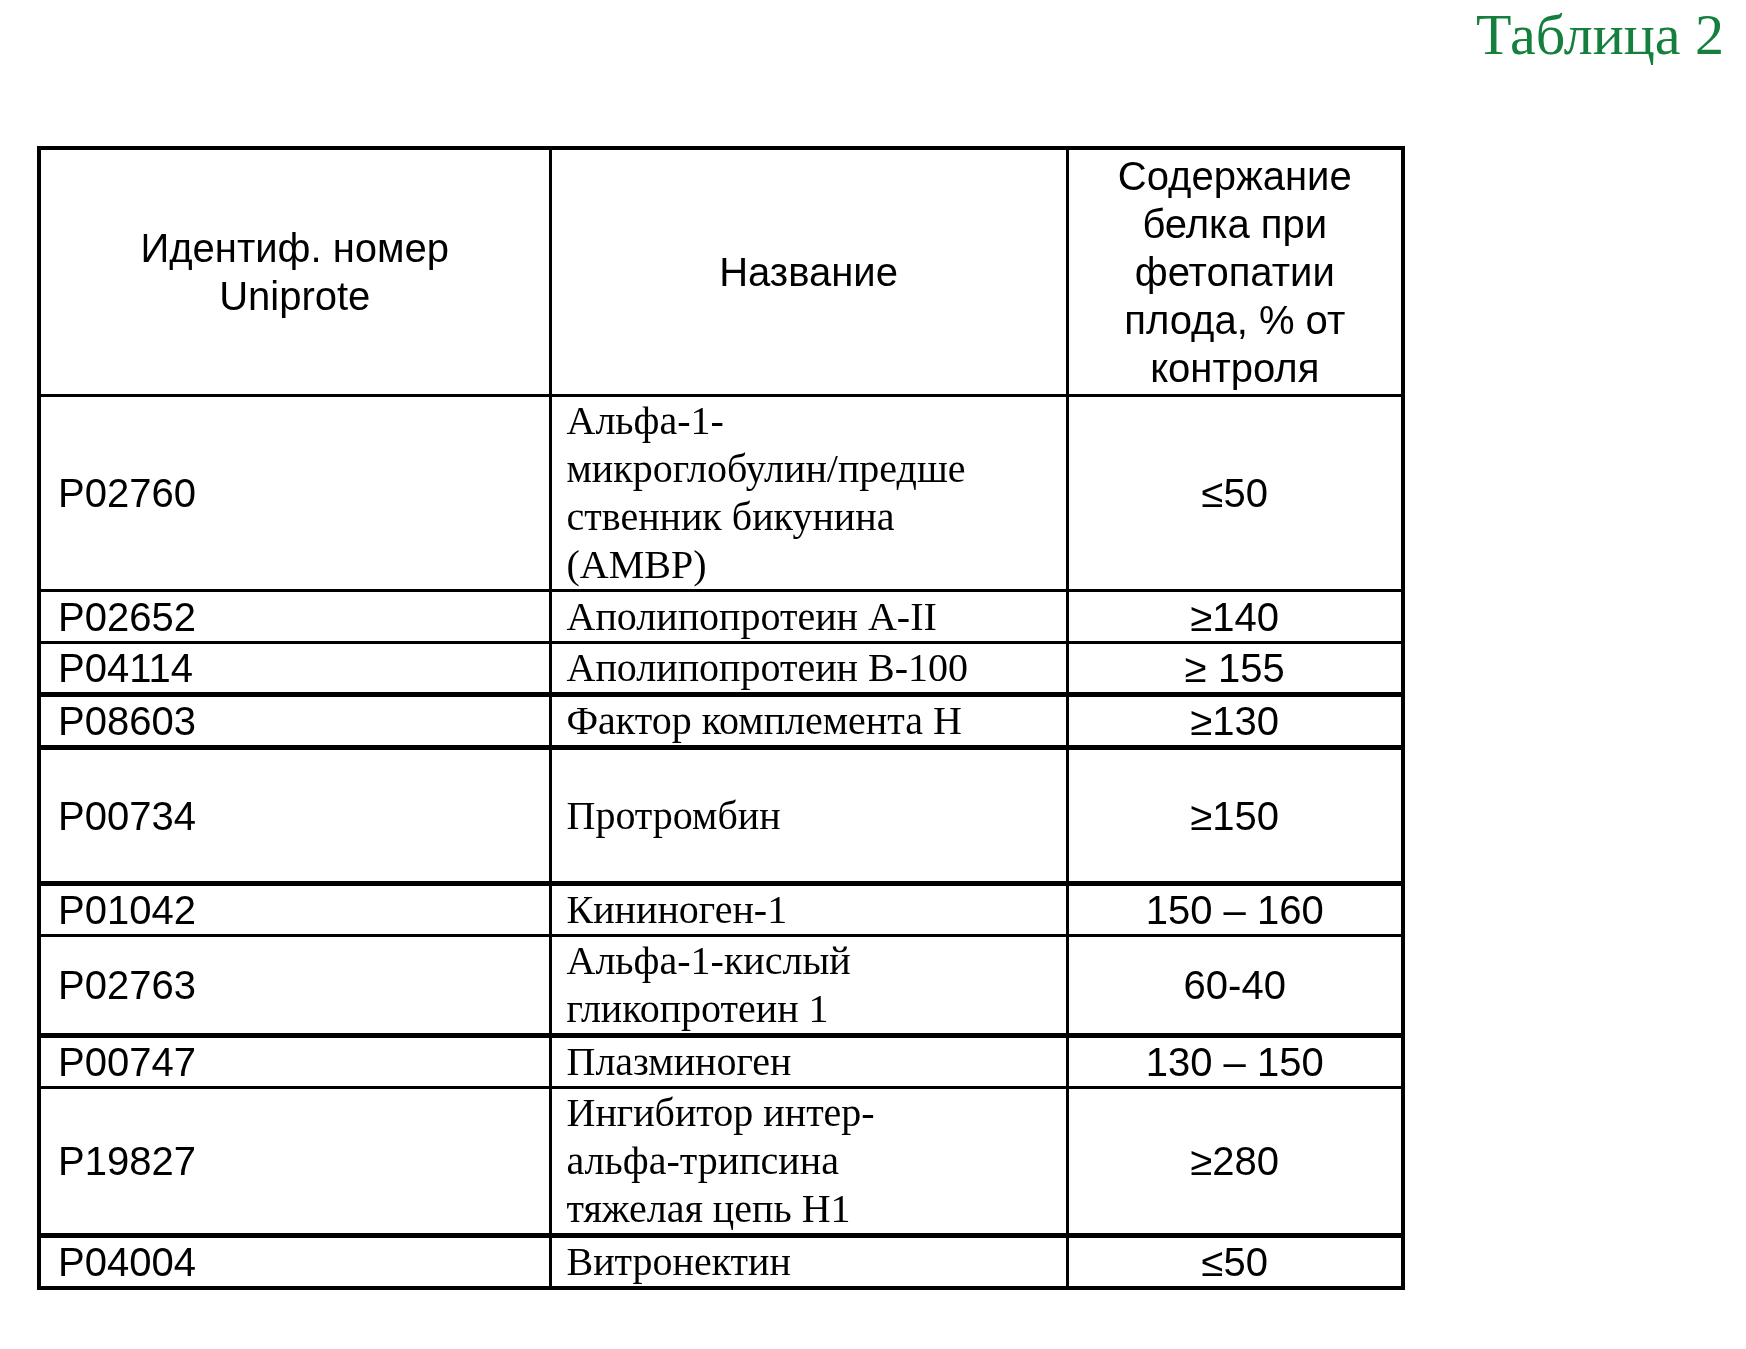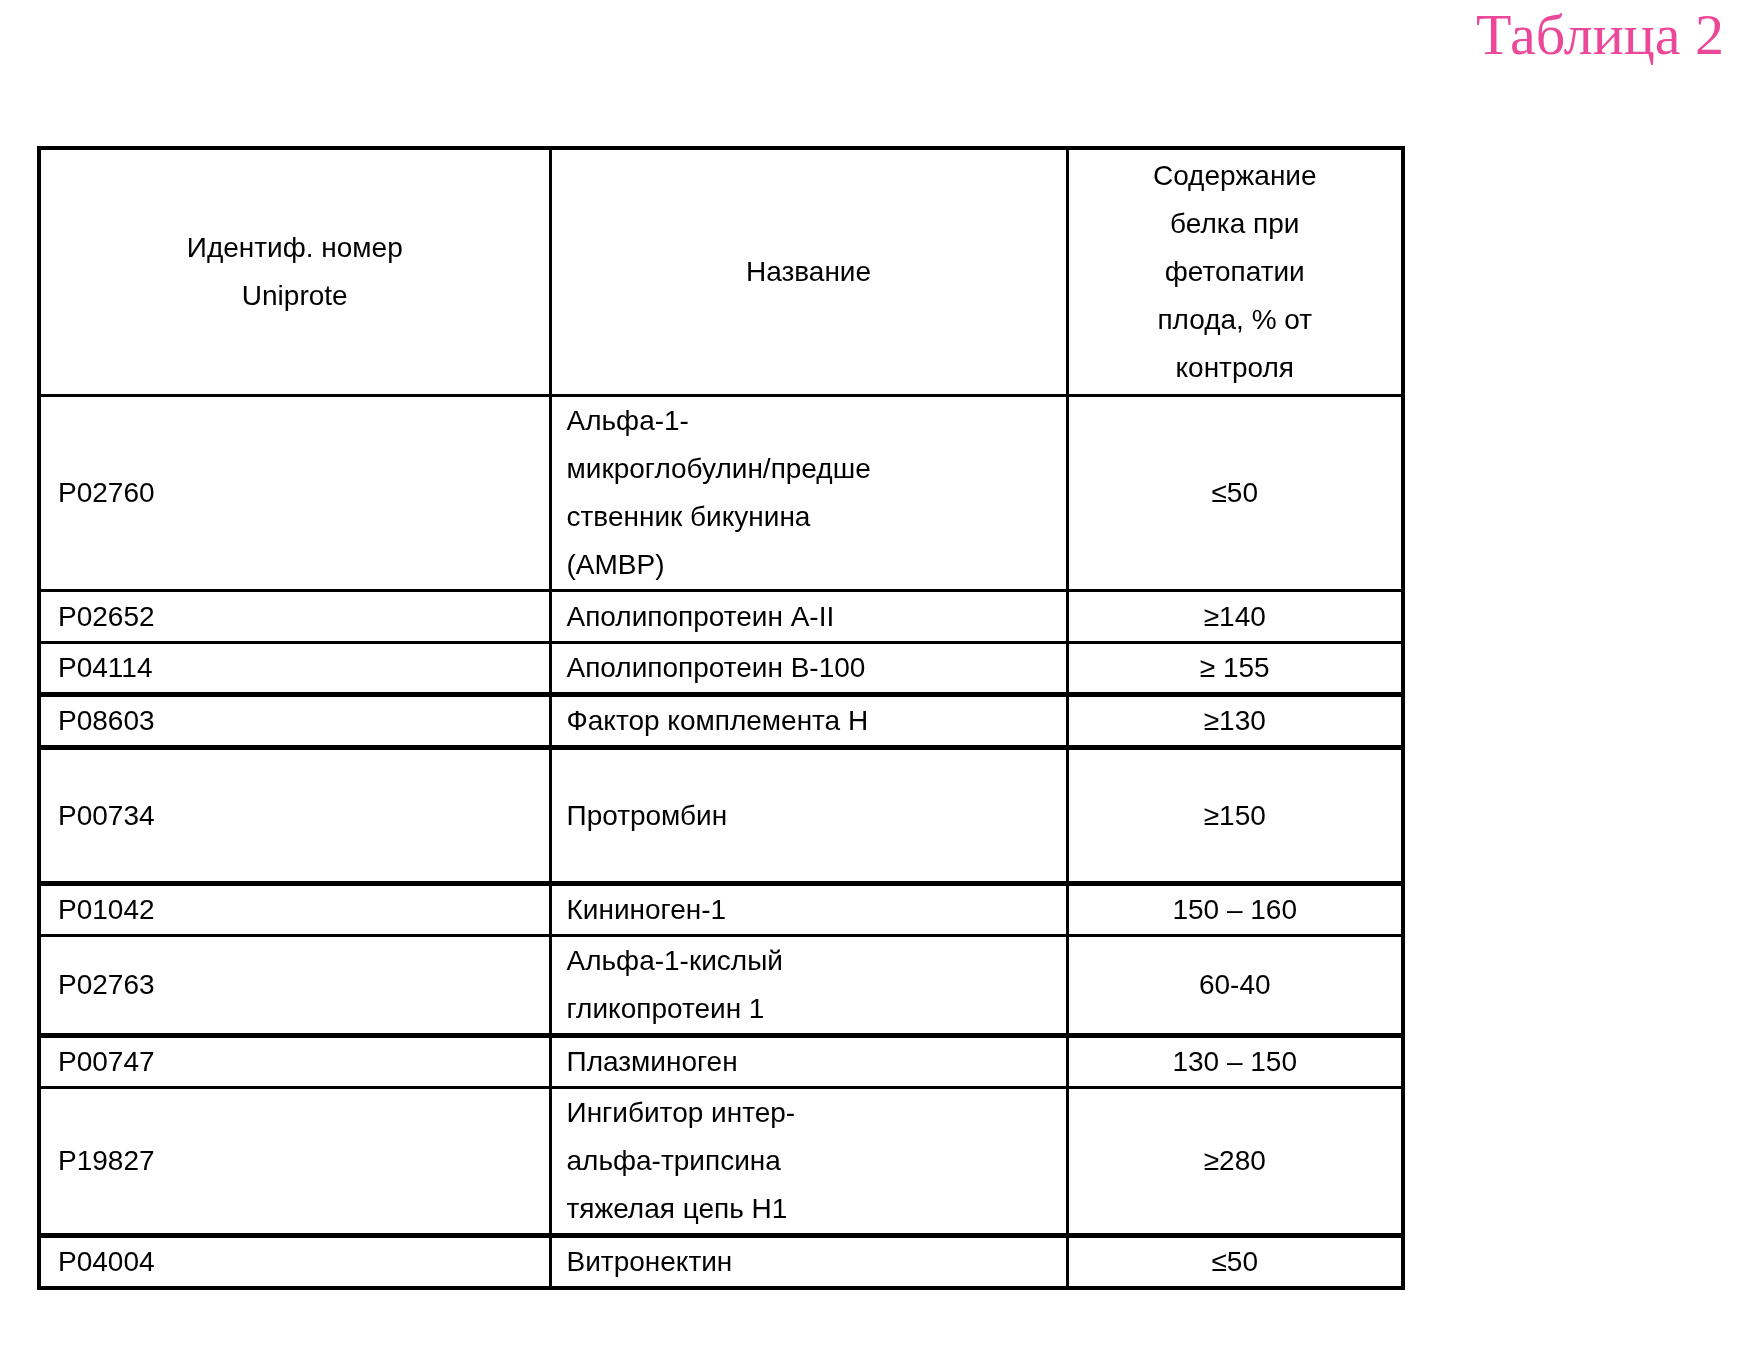--- a/index.html
+++ b/index.html
@@ -10,47 +10,47 @@
     font-family: "Liberation Sans", sans-serif;
     color: #000;
     overflow: hidden;
   }
   .doc-title {
     position: absolute;
     top: 4px; right: 22px;
     font-family: "Liberation Serif", serif;
     font-size: 58px;
     line-height: 62px;
-    color: #ec4899;
+    color: #15803d;
     white-space: nowrap;
   }
   table.data-table {
     position: absolute;
     left: 37px; top: 146px;
     width: 1364px;
     border-collapse: collapse;
     table-layout: fixed;
     border: 4px solid #000;
   }
   col.c1 { width: 511px; }
   col.c2 { width: 517px; }
   col.c3 { width: 336px; }
   th, td {
     border: 3px solid #000;
-    font-size: 28px;
+    font-size: 40px;
     line-height: 48px;
     font-weight: normal;
     vertical-align: middle;
     white-space: pre-line;
     overflow: hidden;
     padding: 0;
   }
   th { text-align: center; padding: 2px 6px; }
   td.col1 { text-align: left; padding-left: 17px; padding-right: 6px; }
-  td.col2 { text-align: left; padding-left: 15px; padding-right: 6px; }
+  td.col2 { text-align: left; padding-left: 15px; padding-right: 6px; font-family: Liberation Serif, serif; }
   td.col3 { text-align: center; padding: 0 6px; }
   tr.rh  { height: 239px; }
   tr.r0  { height: 193px; }
   tr.r1  { height: 52px; }
   tr.r2  { height: 48px; }
   tr.r3  { height: 52px; }
   tr.r4  { height: 50px; }
   tr.r5  { height: 136px; }
   tr.r6  { height: 52px; }
   tr.r7  { height: 95px; }

